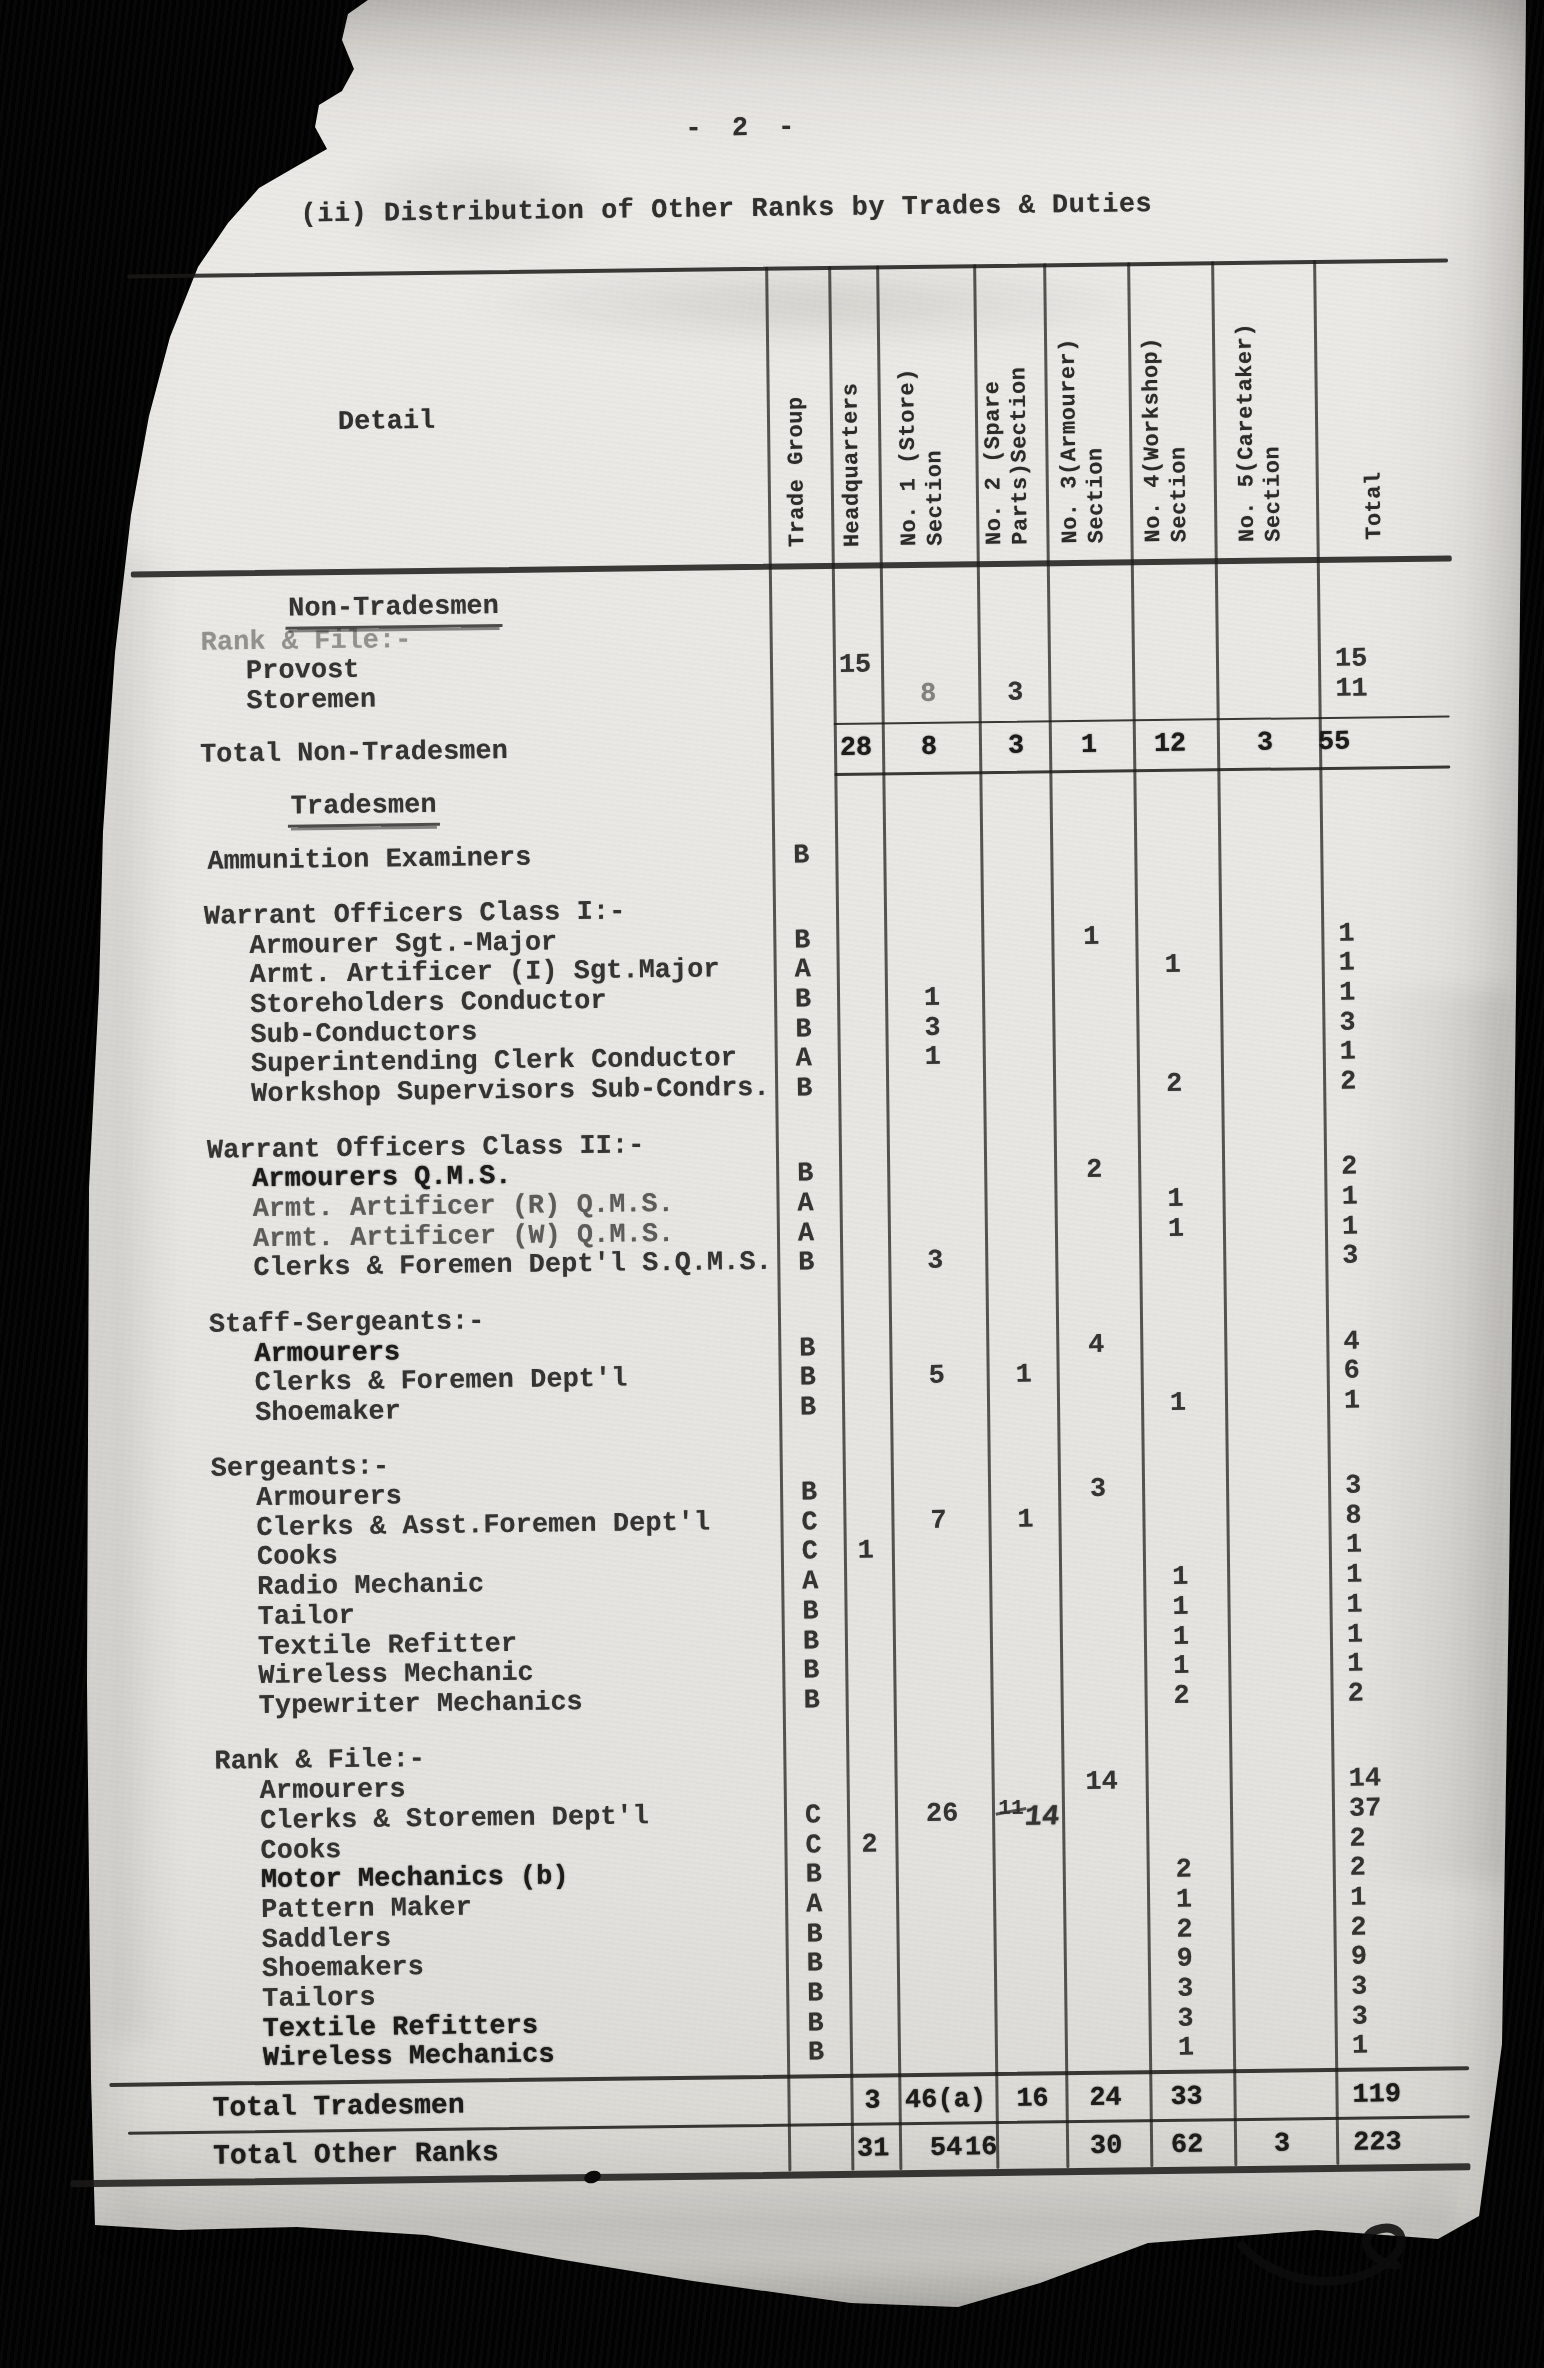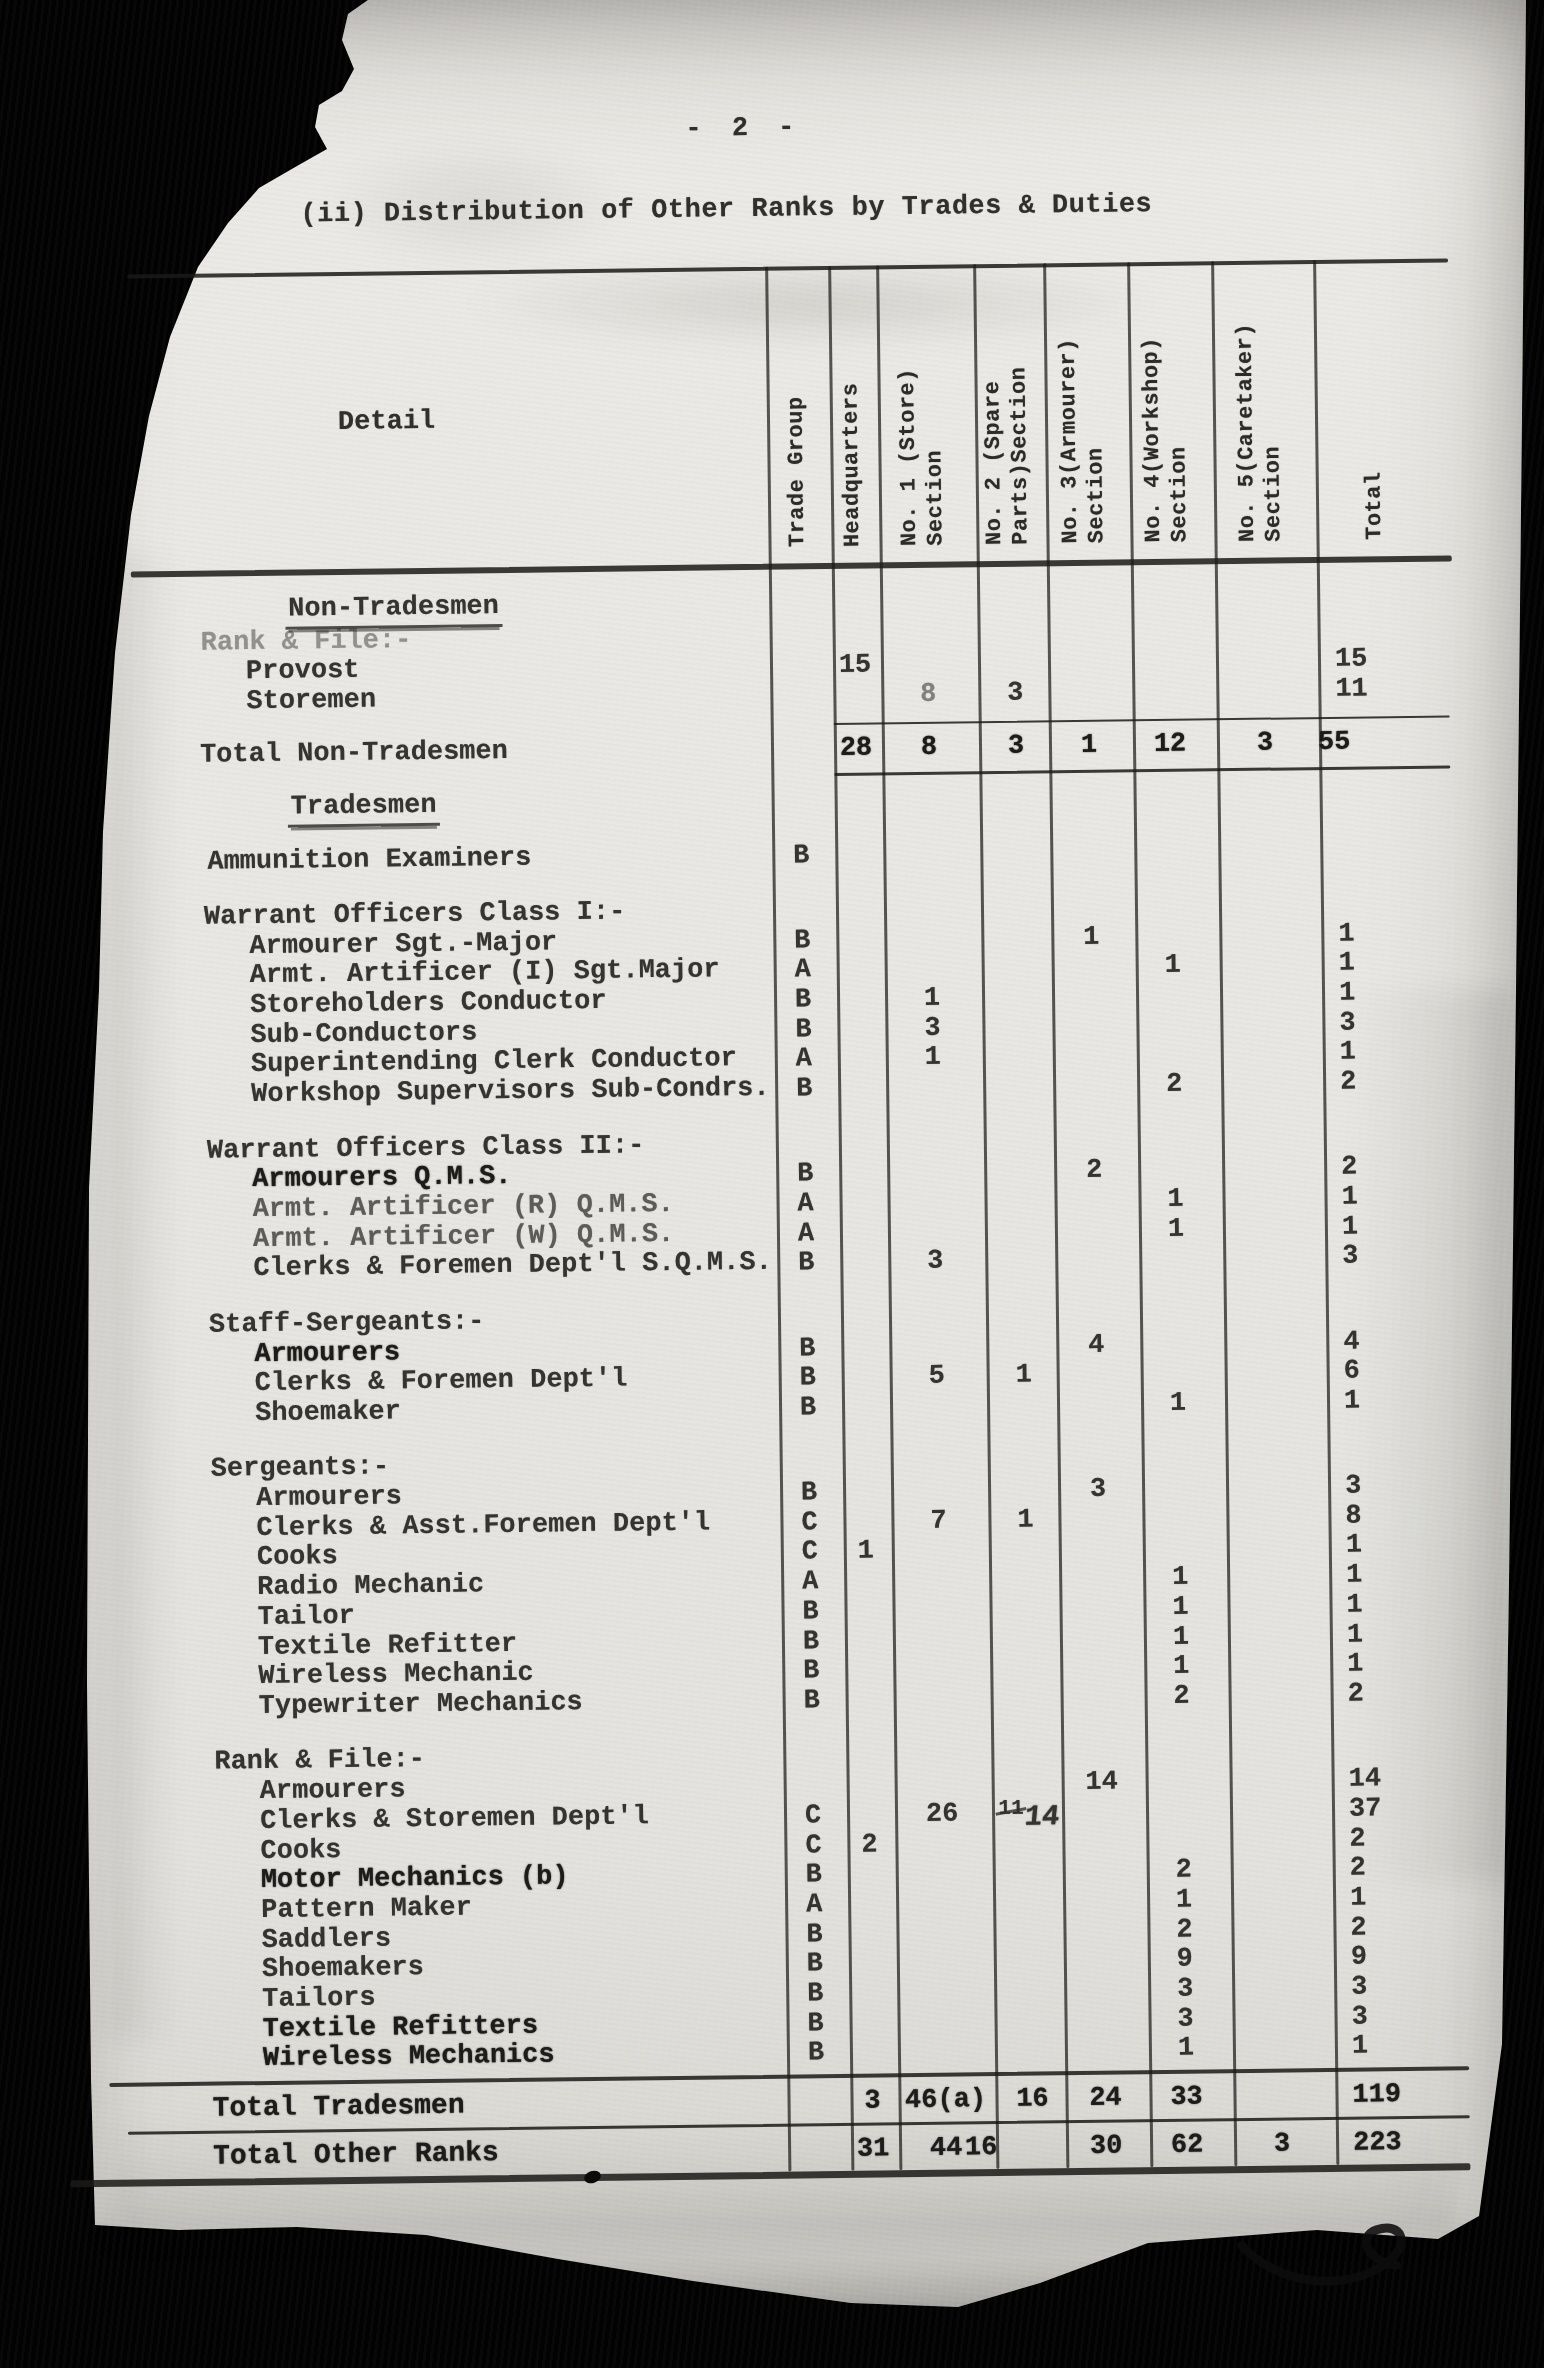--- a/index.html
+++ b/index.html
@@ -235,21 +235,21 @@
         <div class="cell totalcol" style="top: 2040px; left: 1342px;">1</div>
         <div class="rowlabel grand_total" style="left: 202px; top: 2088px;">Total Tradesmen</div>
         <div class="cell gt" style="top: 2089px; left: 862px;">3</div>
         <div class="cell gt" style="top: 2089px; left: 935px;">46(a)</div>
         <div class="cell gt" style="top: 2089px; left: 1022px;">16</div>
         <div class="cell gt" style="top: 2089px; left: 1095px;">24</div>
         <div class="cell gt" style="top: 2089px; left: 1176px;">33</div>
         <div class="cell totalcol gt" style="top: 2089px; left: 1342px;">119</div>
         <div class="rowlabel grand_total" style="left: 202px; top: 2136px;">Total Other Ranks</div>
         <div class="cell gt" style="top: 2137px; left: 862px;">31</div>
-        <div class="cell gt" style="top: 2137px; left: 935px;">44</div>
+        <div class="cell gt" style="top: 2137px; left: 935px;">54</div>
         <div class="cell gt" style="top: 2137px; left: 970px;">16</div>
         <div class="cell gt" style="top: 2137px; left: 1095px;">30</div>
         <div class="cell gt" style="top: 2137px; left: 1176px;">62</div>
         <div class="cell gt" style="top: 2137px; left: 1271px;">3</div>
         <div class="cell totalcol gt" style="top: 2137px; left: 1342px;">223</div>
         <div class="hline" style="left: 139px; width: 1321px; top: 267px; height: 4px;"></div>
         <div class="hline" style="left: 139px; width: 1321px; top: 564px; height: 6px;"></div>
         <div class="hline" style="left: 99px; width: 1360px; top: 2075px; height: 4px;"></div>
         <div class="hline" style="left: 117px; width: 1342px; top: 2124px; height: 3px;"></div>
         <div class="hline" style="left: 59px; width: 1400px; top: 2172px; height: 7px;"></div>

